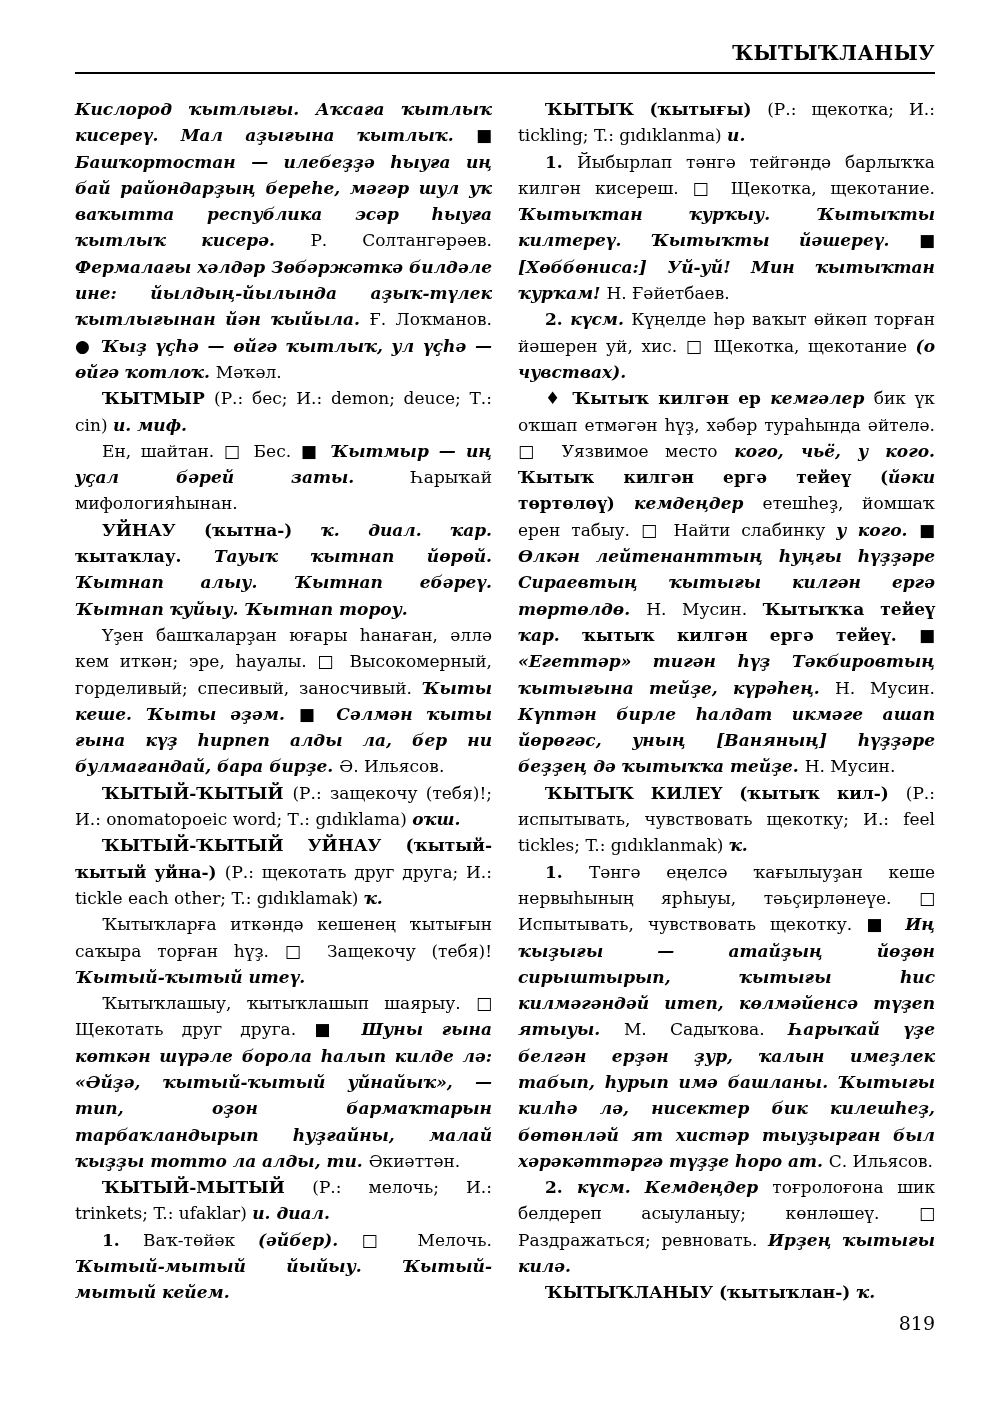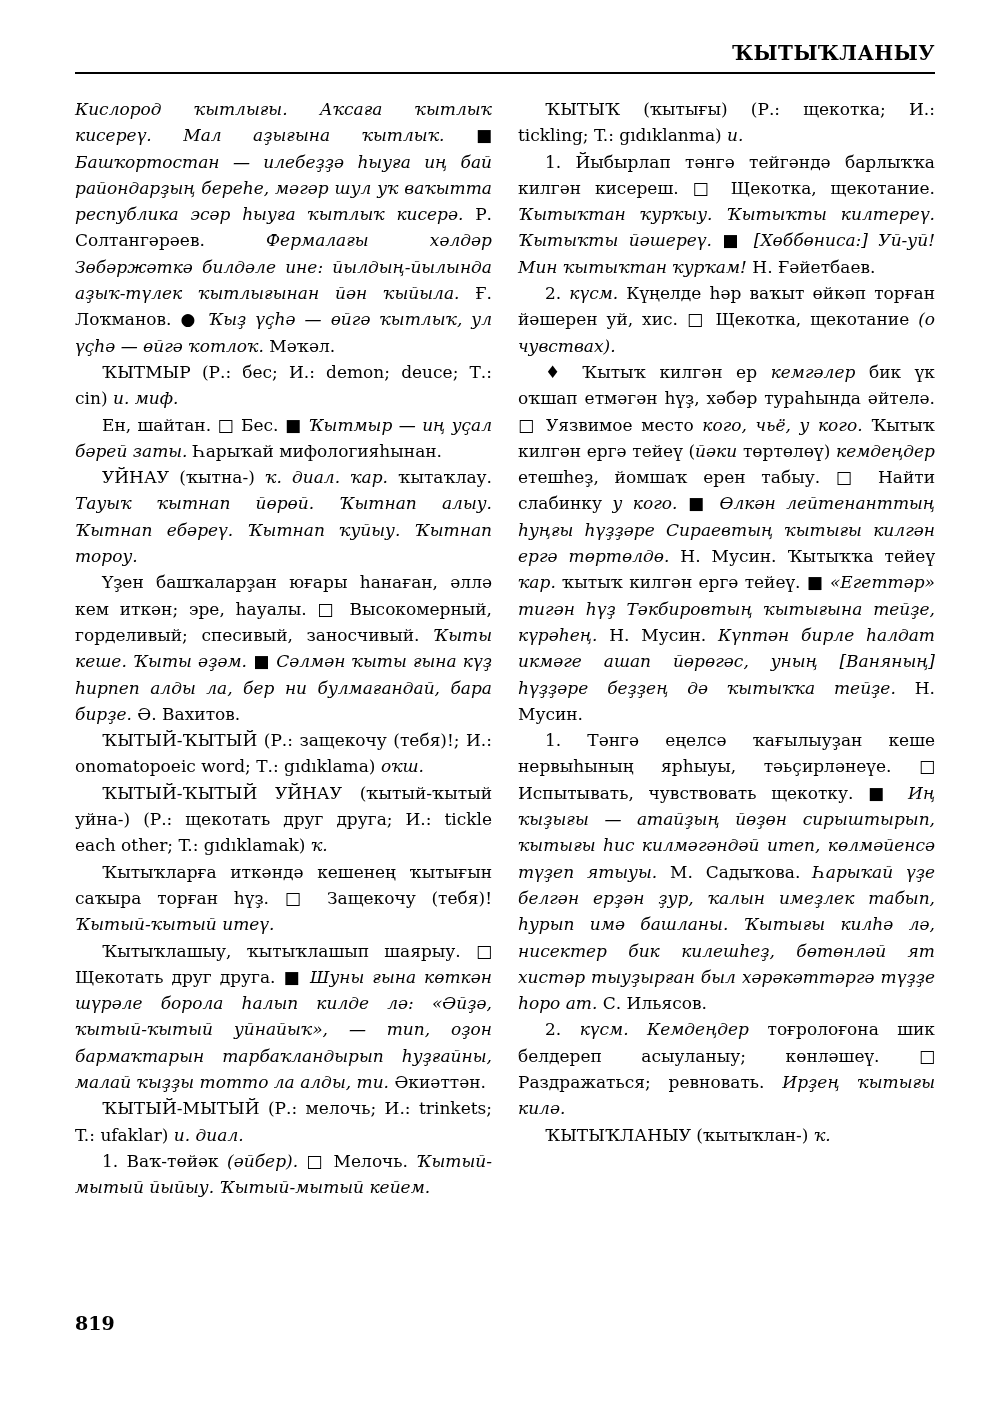--- a/index.html
+++ b/index.html
@@ -29,56 +29,56 @@
   .col{
     width:417px;
     font-size:17px;
     line-height:26.3px;
     text-align:justify;
     text-justify:inter-word;
   }
   .para{margin:0;text-indent:27px;}
   .para.no-indent{text-indent:0;}
   .n{font-style:normal;font-weight:normal;}
-  .i{font-style:italic;}
-  .b{font-weight:normal;}
+  .i{font-style:italic;font-weight:bold;}
+  .b{font-weight:bold;}
   .page-number{
     position:absolute;
     left:75px;top:1312px;width:860px;
-    text-align:left;
+    text-align:right;
     font-size:19px;
-    font-weight:bold;
   }
 </style>
 </head>
 <body>
 
 <div class="page">
   <div class="content">
     <div class="running-head">ҠЫТЫҠЛАНЫУ</div>
     <div class="rule"></div>
     <div class="columns">
       <div class="col">
           <p class="para no-indent"><span class="i">Кислород ҡытлығы. Аҡсаға ҡытлыҡ кисереү. Мал аҙығына ҡытлыҡ. </span><span class="n">■ </span><span class="i">Башҡортостан — илебеҙҙә һыуға иң бай райондарҙың береһе, мәгәр шул уҡ ваҡытта республика эсәр һыуға ҡытлыҡ кисерә. </span><span class="n">Р. Солтангәрәев. </span><span class="i">Фермалағы хәлдәр Зөбәржәткә билдәле ине: йылдың-йылында аҙыҡ-түлек ҡытлығынан йән ҡыйыла. </span><span class="n">Ғ. Лоҡманов. ● </span><span class="i">Ҡыҙ үҫһә — өйгә ҡытлыҡ, ул үҫһә — өйгә ҡотлоҡ. </span><span class="n">Мәҡәл.</span></p>
           <p class="para"><span class="b">ҠЫТМЫР </span><span class="n">(Р.: бес; И.: demon; deuce; Т.: cin) </span><span class="i">и. миф.</span></p>
           <p class="para"><span class="n">Ен, шайтан. □ Бес. ■ </span><span class="i">Ҡытмыр — иң уҫал бәрей заты. </span><span class="n">Һарыҡай мифологияһынан.</span></p>
           <p class="para"><span class="b">УЙНАУ (ҡытна-) </span><span class="i">ҡ. диал. ҡар. </span><span class="b">ҡытаҡлау. </span><span class="i">Тауыҡ ҡытнап йөрөй. Ҡытнап алыу. Ҡытнап ебәреү. Ҡытнап ҡуйыу. Ҡытнап тороу.</span></p>
-          <p class="para"><span class="n">Үҙен башҡаларҙан юғары һанаған, әллә кем иткән; эре, һауалы. □ Высокомерный, горделивый; спесивый, заносчивый. </span><span class="i">Ҡыты кеше. Ҡыты әҙәм. </span><span class="n">■ </span><span class="i">Сәлмән ҡыты ғына күҙ һирпеп алды ла, бер ни булмағандай, бара бирҙе. </span><span class="n">Ә. Вахитов.</span></p>
+          <p class="para"><span class="n">Үҙен башҡаларҙан юғары һанаған, әллә кем иткән; эре, һауалы. □ Высокомерный, горделивый; спесивый, заносчивый. </span><span class="i">Ҡыты кеше. Ҡыты әҙәм. </span><span class="n">■ </span><span class="i">Сәлмән ҡыты ғына күҙ һирпеп алды ла, бер ни булмағандай, бара бирҙе. </span><span class="n">Ә. Ильясов.</span></p>
           <p class="para"><span class="b">ҠЫТЫЙ-ҠЫТЫЙ </span><span class="n">(Р.: защекочу (тебя)!; И.: onomatopoeic word; Т.: gıdıklama) </span><span class="i">оҡш.</span></p>
           <p class="para"><span class="b">ҠЫТЫЙ-ҠЫТЫЙ УЙНАУ (ҡытый-ҡытый уйна-) </span><span class="n">(Р.: щекотать друг друга; И.: tickle each other; T.: gıdıklamak) </span><span class="i">ҡ.</span></p>
           <p class="para"><span class="n">Ҡытыҡларға иткәндә кешенең ҡытығын саҡыра торған һүҙ. □ Защекочу (тебя)! </span><span class="i">Ҡытый-ҡытый итеү.</span></p>
           <p class="para"><span class="n">Ҡытыҡлашыу, ҡытыҡлашып шаярыу. □ Щекотать друг друга. ■ </span><span class="i">Шуны ғына көткән шүрәле борола һалып килде лә: «Әйҙә, ҡытый-ҡытый уйнайыҡ», — тип, оҙон бармаҡтарын тарбаҡландырып һуҙғайны, малай ҡыҙҙы тотто ла алды, ти. </span><span class="n">Әкиәттән.</span></p>
           <p class="para"><span class="b">ҠЫТЫЙ-МЫТЫЙ </span><span class="n">(Р.: мелочь; И.: trinkets; T.: ufaklar) </span><span class="i">и. диал.</span></p>
           <p class="para"><span class="b">1. </span><span class="n">Ваҡ-төйәк </span><span class="i">(әйбер). </span><span class="n">□ Мелочь. </span><span class="i">Ҡытый-мытый йыйыу. Ҡытый-мытый кейем.</span></p>
         </div>
       <div class="col">
           <p class="para"><span class="b">ҠЫТЫҠ (ҡытығы) </span><span class="n">(Р.: щекотка; И.: tickling; T.: gıdıklanma) </span><span class="i">и.</span></p>
           <p class="para"><span class="b">1. </span><span class="n">Йыбырлап тәнгә тейгәндә барлыҡҡа килгән кисереш. □ Щекотка, щекотание. </span><span class="i">Ҡытыҡтан ҡурҡыу. Ҡытыҡты килтереү. Ҡытыҡты йәшереү. </span><span class="n">■ </span><span class="i">[Хөббөниса:] Уй-уй! Мин ҡытыҡтан ҡурҡам! </span><span class="n">Н. Ғәйетбаев.</span></p>
           <p class="para"><span class="b">2. </span><span class="i">күсм. </span><span class="n">Күңелде һәр ваҡыт өйкәп торған йәшерен уй, хис. □ Щекотка, щекотание </span><span class="i">(о чувствах).</span></p>
           <p class="para"><span class="n">♦ </span><span class="b">Ҡытыҡ килгән ер </span><span class="i">кемгәлер </span><span class="n">бик үк оҡшап етмәгән һүҙ, хәбәр тураһында әйтелә. □ Уязвимое место </span><span class="i">кого, чьё, у кого. </span><span class="b">Ҡытыҡ килгән ергә тейеү (</span><span class="i">йәки </span><span class="b">төртөлөү) </span><span class="i">кемдеңдер </span><span class="n">етешһеҙ, йомшаҡ ерен табыу. □ Найти слабинку </span><span class="i">у кого. </span><span class="n">■ </span><span class="i">Өлкән лейтенанттың һуңғы һүҙҙәре Сираевтың ҡытығы килгән ергә төртөлдө. </span><span class="n">Н. Мусин. </span><span class="b">Ҡытыҡҡа тейеү </span><span class="i">ҡар. </span><span class="b">ҡытыҡ килгән ергә тейеү. </span><span class="n">■ </span><span class="i">«Егеттәр» тигән һүҙ Тәкбировтың ҡытығына тейҙе, күрәһең. </span><span class="n">Н. Мусин. </span><span class="i">Күптән бирле һалдат икмәге ашап йөрөгәс, уның [Ваняның] һүҙҙәре беҙҙең дә ҡытыҡҡа тейҙе. </span><span class="n">Н. Мусин.</span></p>
+          <p class="para"><span class="b">ҠЫТЫҠ КИЛЕҮ (ҡытыҡ кил-) </span><span class="n">(Р.: испытывать, чувствовать щекотку; И.: feel tickles; T.: gıdıklanmak) </span><span class="i">ҡ.</span></p>
           <p class="para"><span class="b">1. </span><span class="n">Тәнгә еңелсә ҡағылыуҙан кеше нервыһының ярһыуы, тәьҫирләнеүе. □ Испытывать, чувствовать щекотку. ■ </span><span class="i">Иң ҡыҙығы — атайҙың йөҙөн сирыштырып, ҡытығы һис килмәгәндәй итеп, көлмәйенсә түҙеп ятыуы. </span><span class="n">М. Садыҡова. </span><span class="i">Һарыҡай үҙе белгән ерҙән ҙур, ҡалын имеҙлек табып, һурып имә башланы. Ҡытығы килһә лә, нисектер бик килешһеҙ, бөтөнләй ят хистәр тыуҙырған был хәрәкәттәргә түҙҙе һоро ат. </span><span class="n">С. Ильясов.</span></p>
           <p class="para"><span class="b">2. </span><span class="i">күсм. Кемдеңдер </span><span class="n">тоғролоғона шик белдереп асыуланыу; көнләшеү. □ Раздражаться; ревновать. </span><span class="i">Ирҙең ҡытығы килә.</span></p>
           <p class="para"><span class="b">ҠЫТЫҠЛАНЫУ (ҡытыҡлан-) </span><span class="i">ҡ.</span></p>
         </div>
     </div>
   </div>
   <div class="page-number">819</div>
 </div>
 
 </body></html>

